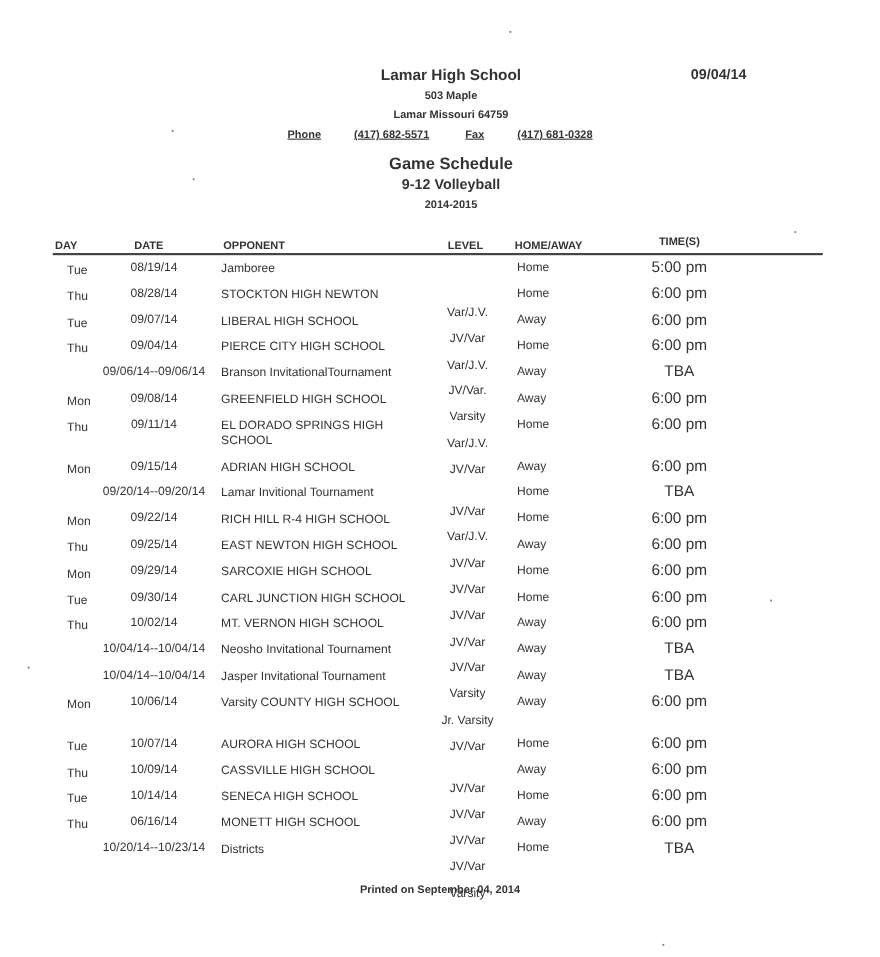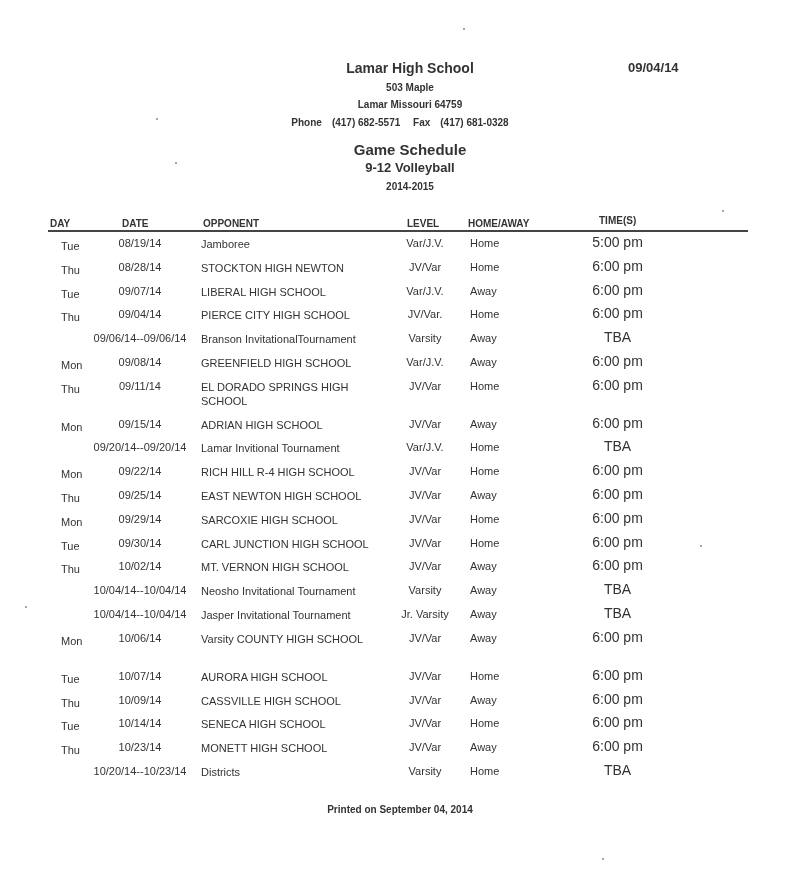--- a/index.html
+++ b/index.html
@@ -5,35 +5,35 @@
     html, body { margin: 0; padding: 0; }
     body {
       width: 800px; height: 870px; background: #ffffff; position: relative; overflow: hidden;
       font-family: "Liberation Sans", sans-serif; color: #222;
     }
     .center { position: absolute; left: 0; width: 800px; text-align: center; }
     #school-name { top: 60px; left: 10px; font-size: 14px; font-weight: bold; color: #333; }
     #address { top: 82px; left: 10px; font-size: 10px; font-weight: bold; color: #333; }
     #citystate { top: 99px; left: 10px; font-size: 10px; font-weight: bold; color: #333; }
     #contact { top: 117px; left: 0px; font-size: 10px; font-weight: bold; color: #333; }
-    #contact span { margin: 0 5px; }
+    #contact span { margin: 0 15px; text-decoration: underline; }
     #doc-title { top: 141px; left: 10px; font-size: 15px; font-weight: bold; color: #333; }
     #doc-subtitle { top: 160px; left: 10px; font-size: 13px; font-weight: bold; color: #333; }
     #doc-year { top: 181px; left: 10px; font-size: 10px; font-weight: bold; color: #333; }
     #print-date { position: absolute; top: 60px; left: 628px; font-size: 13px; font-weight: bold; color: #333; }
 
     #header-row { position: absolute; top: 218px; left: 0; width: 800px; height: 16px; font-size: 10px; font-weight: bold; color: #333; }
     #header-rule { position: absolute; top: 230px; left: 48px; width: 700px; height: 2px; background: #444; }
     .hcell { position: absolute; top: 0; text-align: center; }
 
     .row { position: absolute; left: 0; width: 800px; font-size: 11px; color: #333; }
     .c-day { position: absolute; left: 50px; top: 3px; margin-left: 11px; }
     .c-date { position: absolute; left: 90px; width: 100px; text-align: center; }
     .c-opp { position: absolute; left: 201px; width: 195px; line-height: 14px; }
-    .c-level { position: absolute; left: 390px; width: 70px; text-align: center; }
+    .c-level { position: absolute; left: 390px; width: 70px; text-align: center; margin-top: 41px; }
     .c-ha { position: absolute; left: 470px; width: 65px; text-align: left; }
     .c-time { position: absolute; left: 585px; width: 65px; text-align: center; top: -3px; font-size: 14px; }
 
     #footer { top: 804px; left: 0; font-size: 10px; font-weight: bold; color: #333; }
     .speck { position: absolute; width: 2px; height: 2px; background: #888; border-radius: 1px; }
   </style>
 </head>
 <body>
 
 <div id="print-date">09/04/14</div>
@@ -214,21 +214,21 @@
     <div class="row" style="top: 717px;">
       <span class="c-day">Tue</span>
       <span class="c-date">10/14/14</span>
       <span class="c-opp">SENECA HIGH SCHOOL</span>
       <span class="c-level">JV/Var</span>
       <span class="c-ha">Home</span>
       <span class="c-time">6:00 pm</span>
     </div>
     <div class="row" style="top: 741px;">
       <span class="c-day">Thu</span>
-      <span class="c-date">10/23/14</span>
+      <span class="c-date">06/16/14</span>
       <span class="c-opp">MONETT HIGH SCHOOL</span>
       <span class="c-level">JV/Var</span>
       <span class="c-ha">Away</span>
       <span class="c-time">6:00 pm</span>
     </div>
     <div class="row" style="top: 765px;">
       <span class="c-day"></span>
       <span class="c-date">10/20/14--10/23/14</span>
       <span class="c-opp">Districts</span>
       <span class="c-level">Varsity</span>

